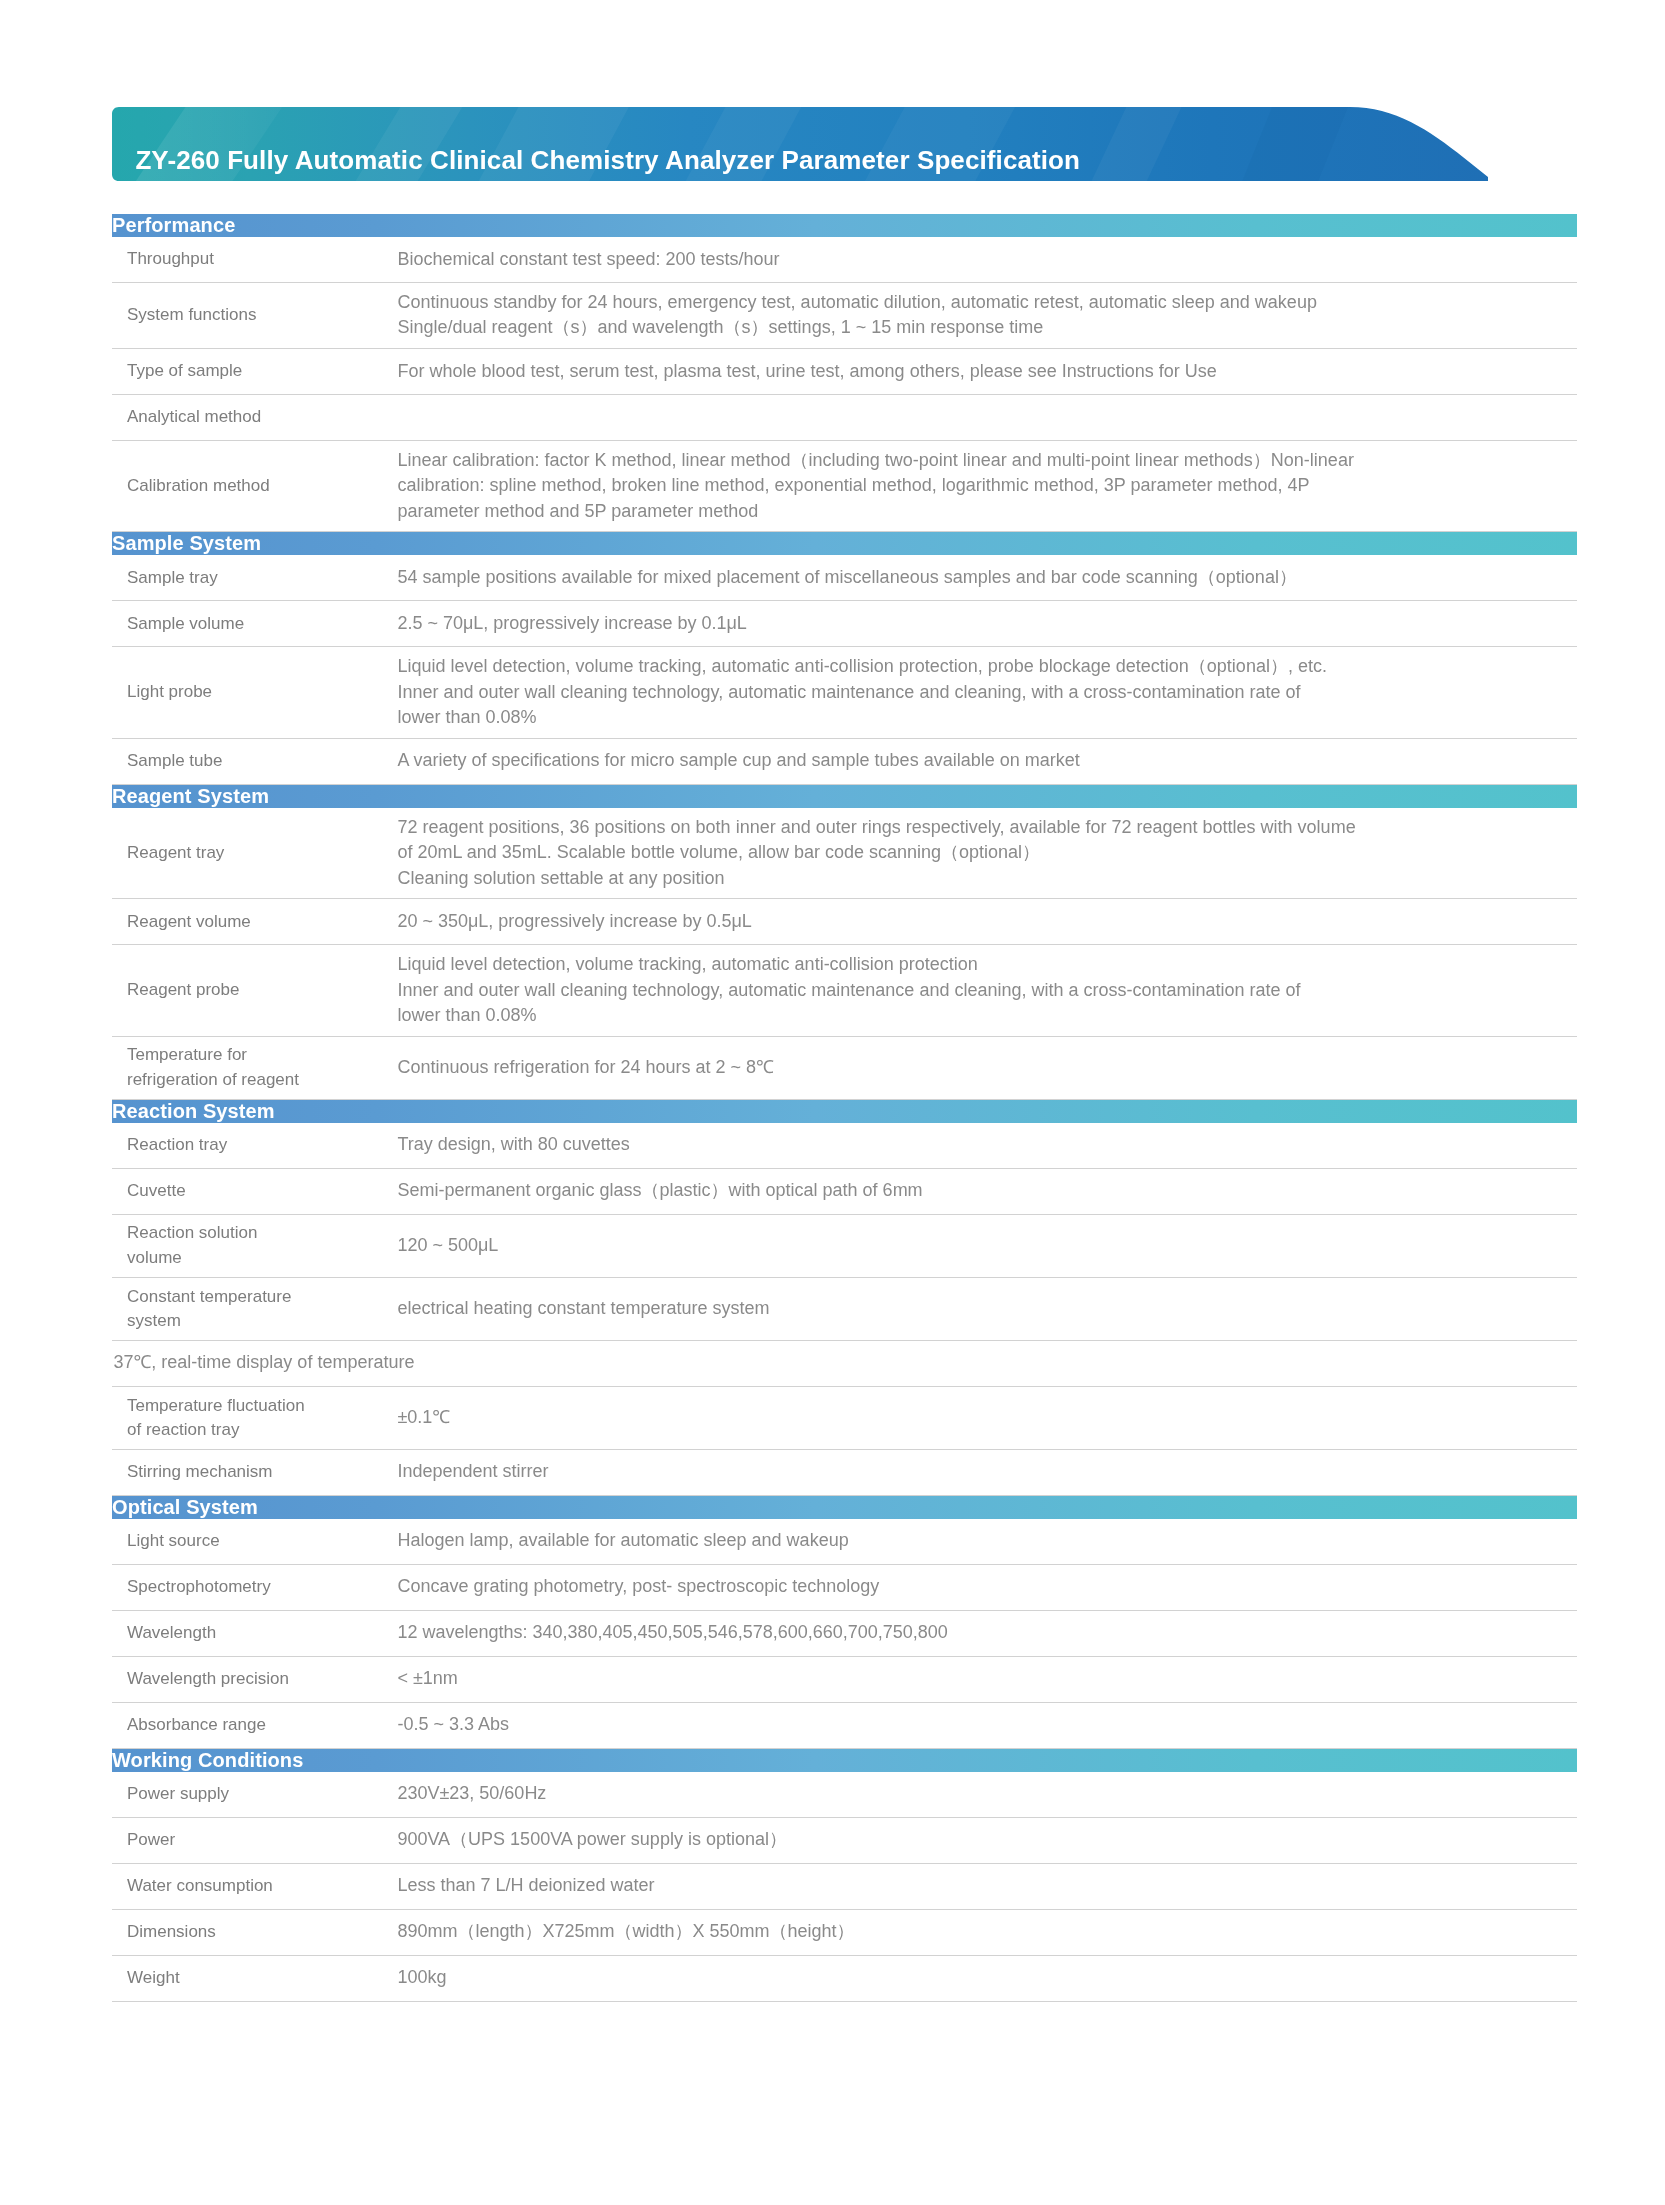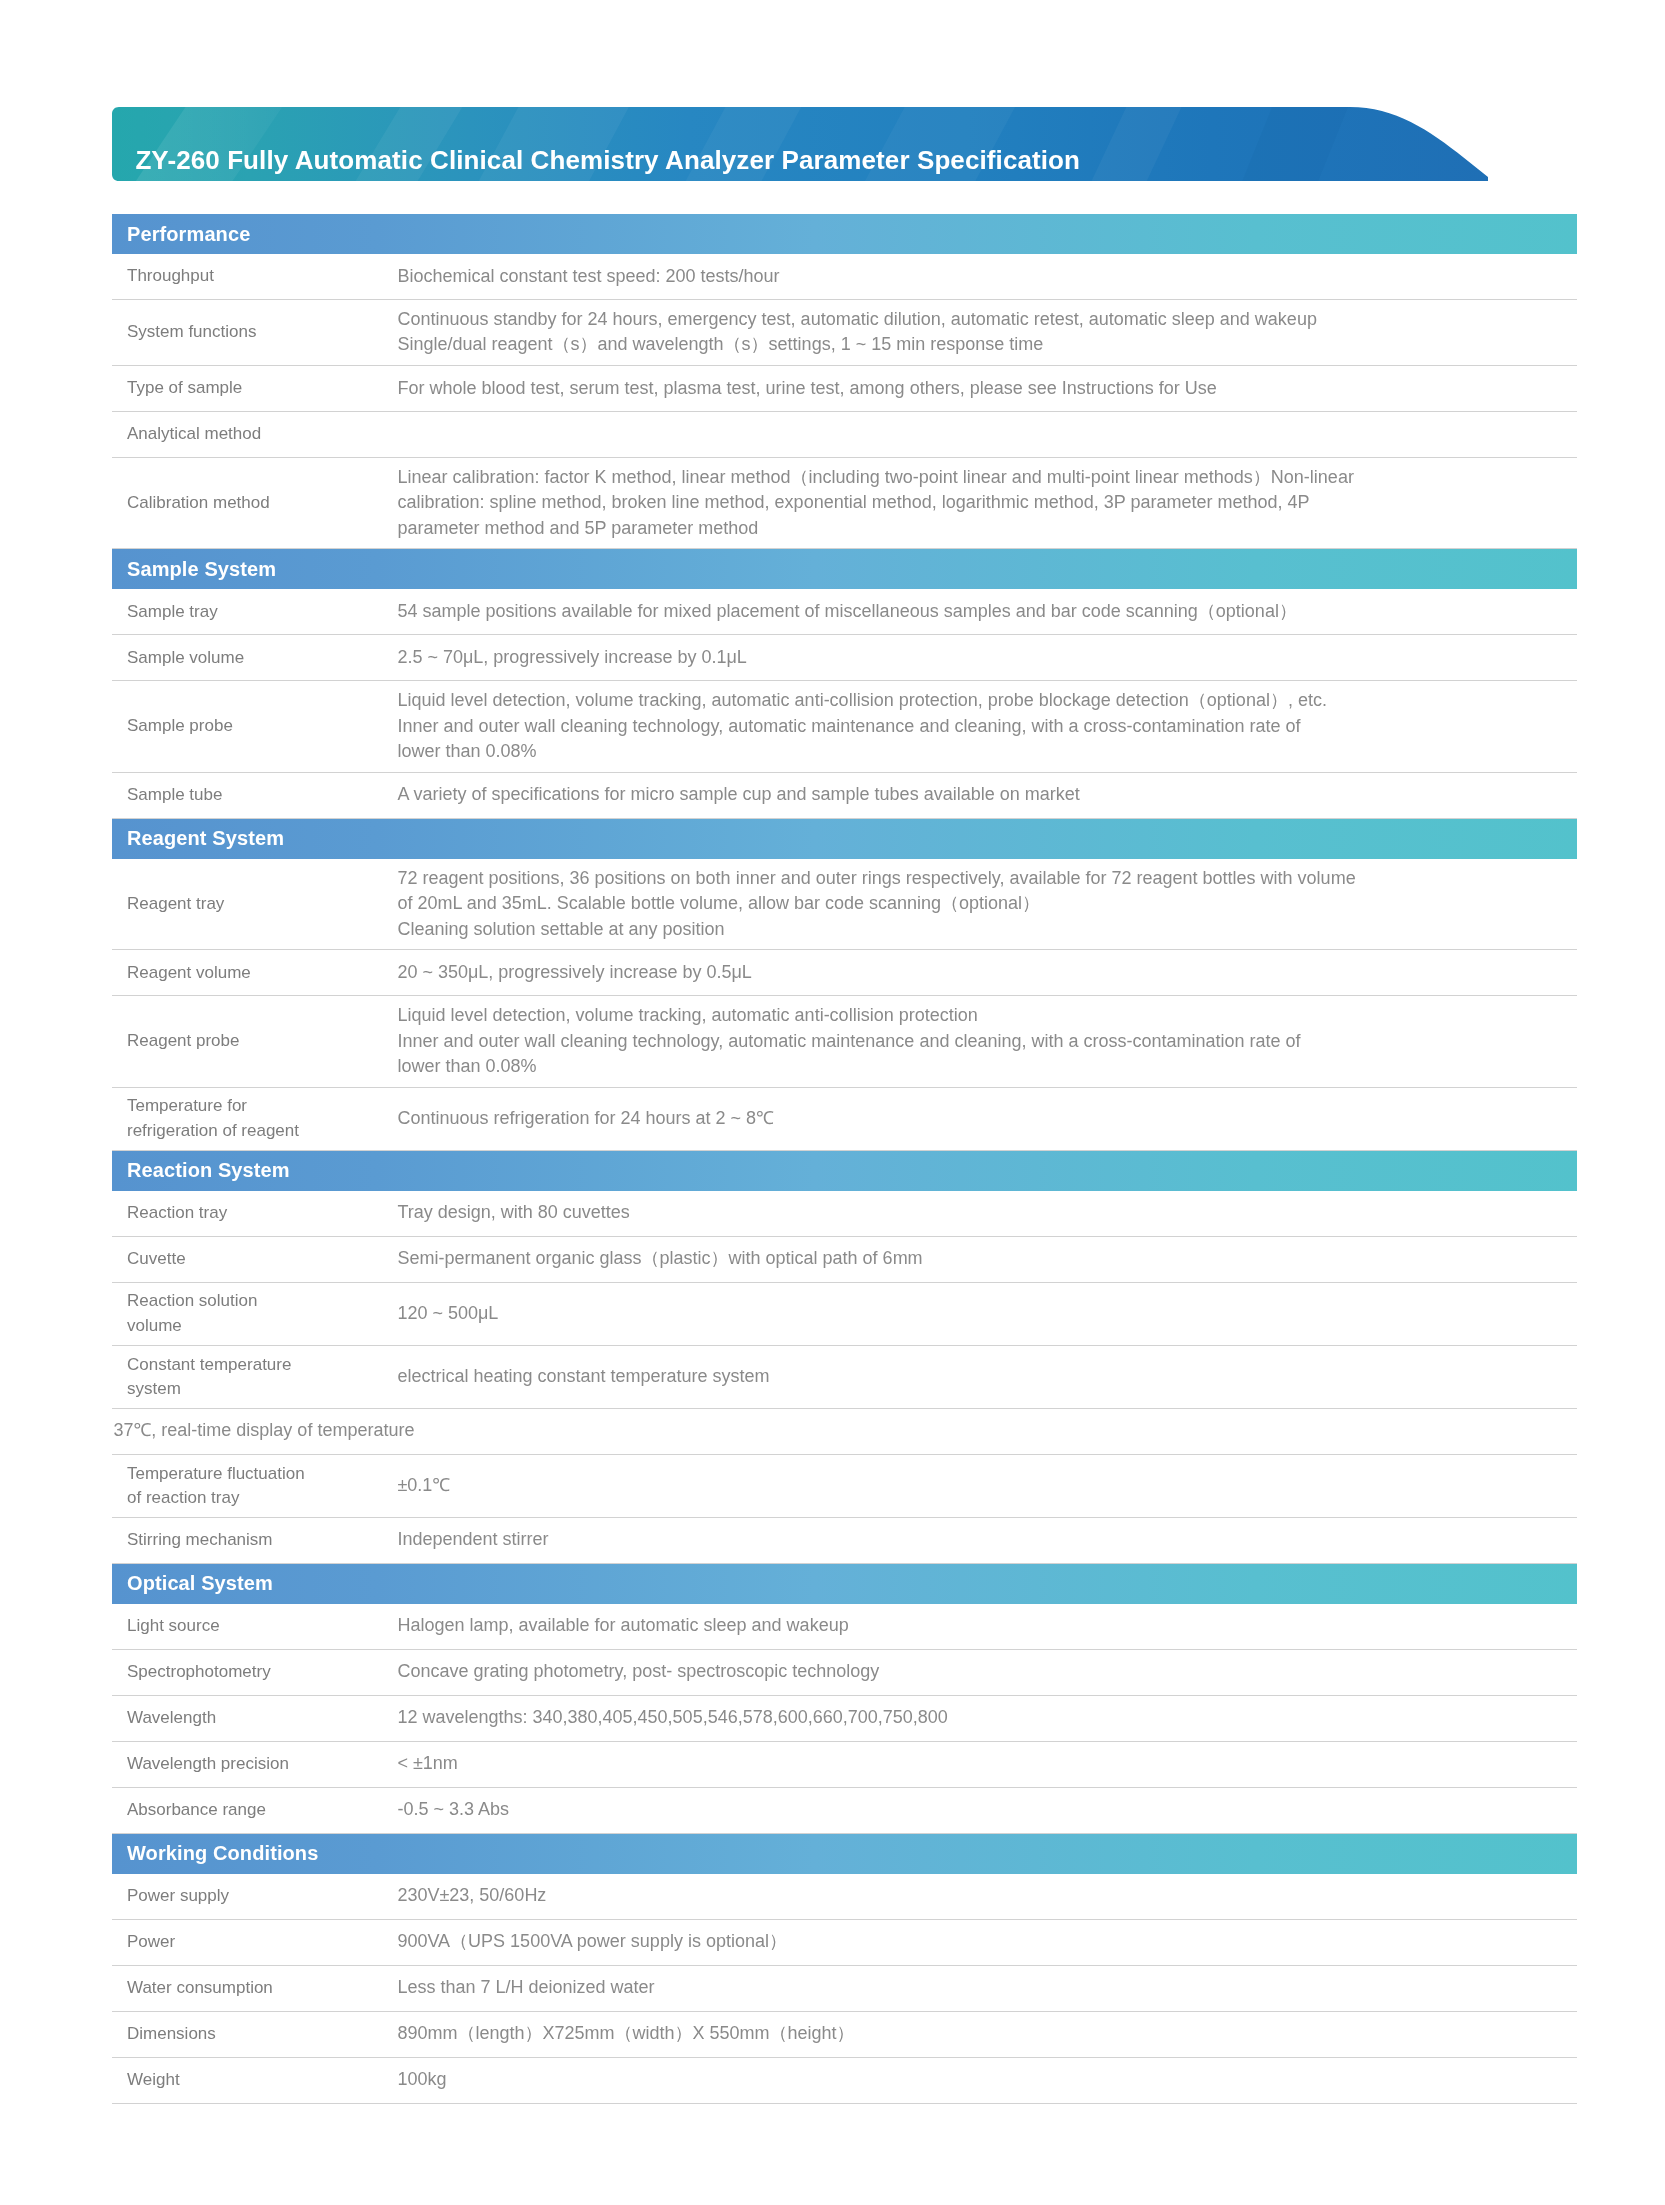--- a/index.html
+++ b/index.html
@@ -51,24 +51,23 @@
 
   
   .spec-table {
     position: absolute;
     left: 112px;
     top: 214px;
     width: 1465px;
   }
 
   .section-bar {
-    height: 40px;
+    height: 23px;
     display: flex;
     align-items: center;
-    padding-left: 15px;
     box-sizing: border-box;
     background: linear-gradient(90deg, #5693cf 0%, #5a9bd2 18%, #64b0d8 48%, #58bfd0 78%, #53c2cc 100%);
   }
   .section-bar-label {
     color: #ffffff;
     font-size: 20px;
     font-weight: bold;
     letter-spacing: 0.1px;
   }
 
@@ -192,21 +191,21 @@
           <span class="ln">54 sample positions available for mixed placement of miscellaneous samples and bar code scanning（optional）</span>
         </div>
       </div>
       <div class="row">
         <div class="row-label">Sample volume</div>
         <div class="row-value">
           <span class="ln">2.5 ~ 70μL, progressively increase by 0.1μL</span>
         </div>
       </div>
       <div class="row">
-        <div class="row-label">Sample probe</div>
+        <div class="row-label">Light probe</div>
         <div class="row-value">
           <span class="ln">Liquid level detection, volume tracking, automatic anti-collision protection, probe blockage detection（optional）, etc.</span>
           <span class="ln">Inner and outer wall cleaning technology, automatic maintenance and cleaning, with a cross-contamination rate of</span>
           <span class="ln">lower than 0.08%</span>
         </div>
       </div>
       <div class="row">
         <div class="row-label">Sample tube</div>
         <div class="row-value">
           <span class="ln">A variety of specifications for micro sample cup and sample tubes available on market</span>

